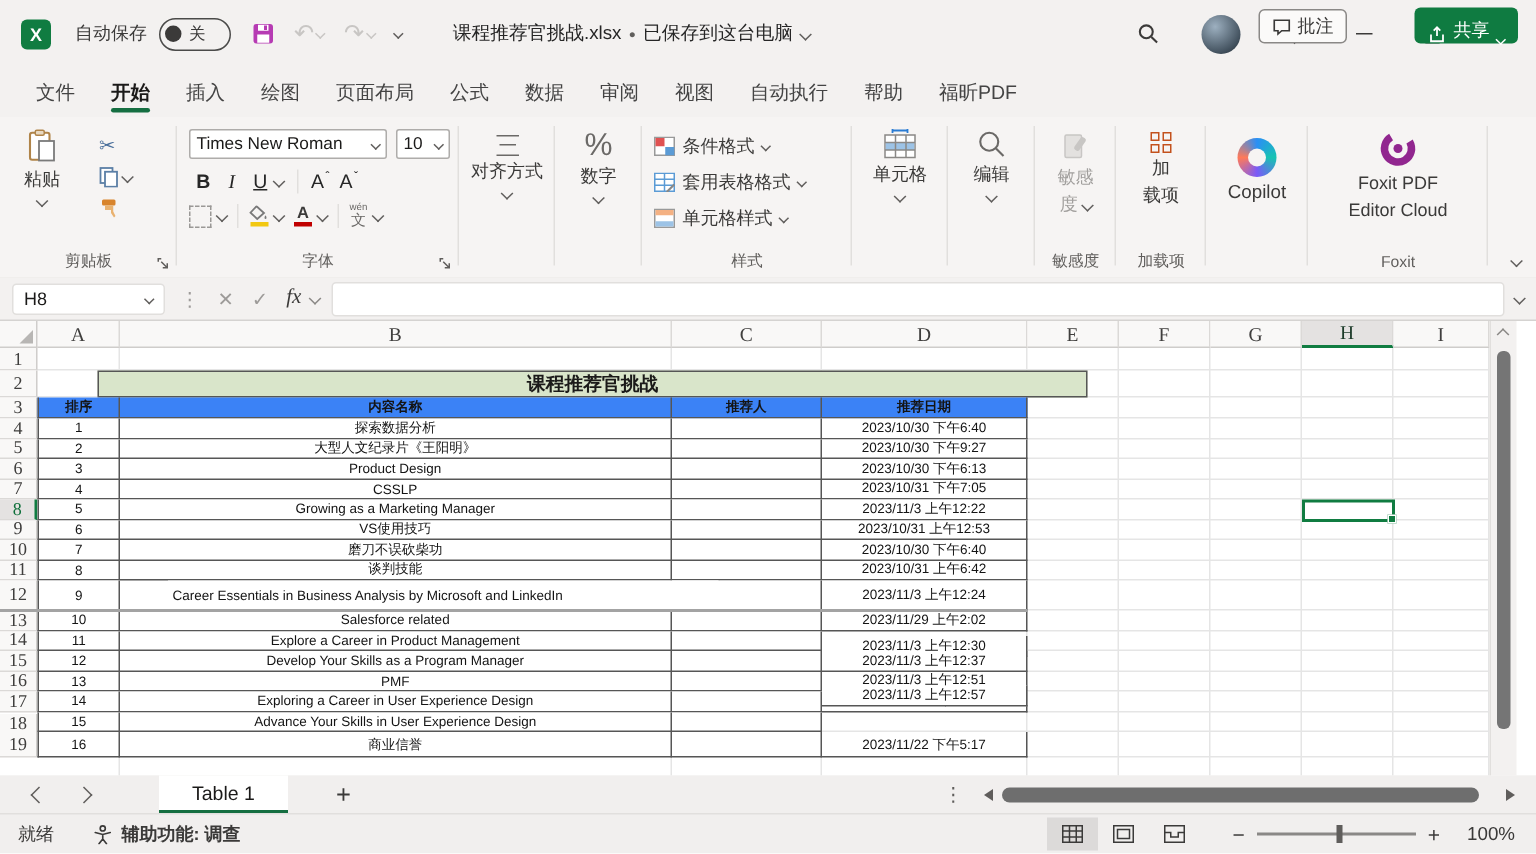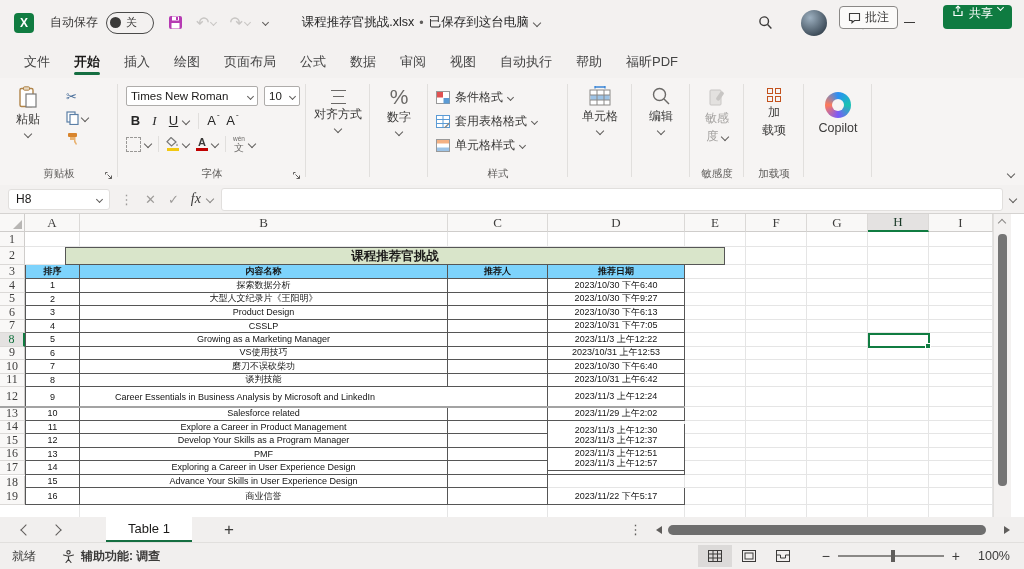--- a/index.html
+++ b/index.html
@@ -27,21 +27,21 @@
   .minbar{width:11px;height:1.4px;background:#3b3a39;}
   .closex{font-size:15px;line-height:1;}
   
   .rtabs{position:absolute;top:45px;left:0;right:0;height:33px;display:flex;align-items:center;padding-left:12px;}
   .rtab{padding:0 12px;height:100%;display:flex;align-items:center;font-size:13px;color:#444;position:relative;}
   .rtab.active{font-weight:bold;color:#1b1a19;}
   .rtab.active::after{content:'';position:absolute;left:12px;right:12px;bottom:3px;height:3px;background:#156e41;border-radius:2px;}
   .comments-btn{position:absolute;right:126px;top:6px;height:21px;border:1px solid #8a8886;border-radius:4px;
         background:#fbfaf9;display:flex;align-items:center;gap:4px;padding:0 8px;font-size:12px;color:#3b3a39;}
   .share-btn{position:absolute;right:12px;top:5px;height:24px;background:#0f7b41;border-radius:4px;color:#fff;
-        display:flex;align-items:flex-start;gap:5px;padding:0 9px;font-size:12px;}
+        display:flex;align-items:flex-end;gap:5px;padding:0 9px;font-size:12px;}
   .share-btn .cv{width:4px;height:4px;}
   
   .ribbon{position:absolute;top:78px;left:0;right:0;height:107px;background:#f6f4f3;border-bottom:1px solid #e1dfdd;display:flex;}
   .rgroup{position:relative;height:100%;flex:none;}
   .rgroup::after{content:'';position:absolute;right:0;top:6px;bottom:8px;width:1px;background:#e1dfdd;}
   .glabel{position:absolute;bottom:4px;left:0;right:0;text-align:center;font-size:10.5px;color:#605e5c;}
   .dlaunch{position:absolute;bottom:5px;right:5px;color:#605e5c;}
   .bigbtn{position:absolute;display:flex;flex-direction:column;align-items:center;gap:3px;color:#3b3a39;}
   .bigbtn .blabel{font-size:12px;white-space:nowrap;line-height:1.25;text-align:center;}
   .bigbtn .cv{color:#605e5c;margin-top:1px;}
@@ -84,21 +84,21 @@
            box-sizing:border-box;display:flex;align-items:center;justify-content:center;
            font-family:"Liberation Serif",serif;font-size:12px;color:#3f3e3d;}
   .rowhead.active{background:#e4e2e1;border-right:2px solid #107c41;color:#0f703b;}
   .vline{position:absolute;top:18px;bottom:0;width:1px;background:#e5e5e5;}
   .hline{position:absolute;left:25px;width:968px;height:1px;background:#e5e5e5;}
   .cell{position:absolute;box-sizing:border-box;background:#fff;border-right:1px solid #565656;border-bottom:1px solid #565656;
         display:flex;align-items:center;justify-content:center;font-size:9px;color:#141414;overflow:hidden;white-space:nowrap;}
   .cell.first{border-left:1px solid #565656;}
   .cell.topb{border-top:1px solid #565656;}
   .title-cell{background:#d9e5ca;font-weight:bold;font-size:12.5px;color:#1b1a19;}
-  .head-cell{background:#7dd3fc;font-weight:bold;}
+  .head-cell{background:#3b82f6;font-weight:bold;}
   .cell.left{justify-content:flex-start;padding-left:3px;margin-left:32px;}
   .pbreak{position:absolute;left:0;width:685px;height:2px;background:#a3a3a3;}
   .sel{position:absolute;border:2px solid #107c41;box-sizing:border-box;z-index:5;}
   .sel::after{content:'';position:absolute;right:-3px;bottom:-3px;width:4px;height:4px;background:#107c41;border:1px solid #fff;}
   .vscroll{position:absolute;left:993px;top:0;bottom:0;width:18px;background:#f3f1f0;border-left:1px solid #e1dfdd;box-sizing:border-box;}
   .vscroll .arr{position:absolute;top:6px;left:5px;color:#8a8886;}
   .vthumb{position:absolute;top:20px;left:4px;width:9px;height:252px;background:#757575;border-radius:4px;}
   
   .tabbar{position:absolute;top:517px;left:0;right:0;height:25px;background:#f1efee;display:flex;align-items:center;}
   .navchev{width:7px;height:7px;border-left:1.4px solid #5f5d5b;border-bottom:1.4px solid #5f5d5b;flex:none;}
@@ -418,20 +418,31 @@
       <span class="glabel">加载项</span>
     </div>
 
     <div class="rgroup" style="width:68px;">
       <div class="bigbtn" style="left:0;right:0;top:14px;">
         <span class="copilot"></span>
         <span class="blabel" style="font-size:12.5px;">Copilot</span>
       </div>
     </div>
 
+    <div class="rgroup" style="width:120px;">
+      <div class="bigbtn" style="left:0;right:0;top:8px;">
+        <svg width="26" height="26" viewBox="0 0 26 26">
+            <circle cx="13" cy="13" r="9" fill="none" stroke="#91268f" stroke-width="5" stroke-dasharray="42 14" transform="rotate(-30 13 13)"></circle>
+            <circle cx="13" cy="13" r="3" fill="#91268f"></circle>
+          </svg>
+        <span class="blabel">Foxit PDF</span>
+        <span class="blabel">Editor Cloud</span>
+      </div>
+      <span class="glabel">Foxit</span>
+    </div>
 
     <span class="cv colps"></span>
   </div>
 
   <div class="fbar">
     <div class="namebox">
       <span>H8</span>
       <span class="cv"></span>
     </div>
     <span class="fico" style="margin-left:10px;letter-spacing:0;">⋮</span>

